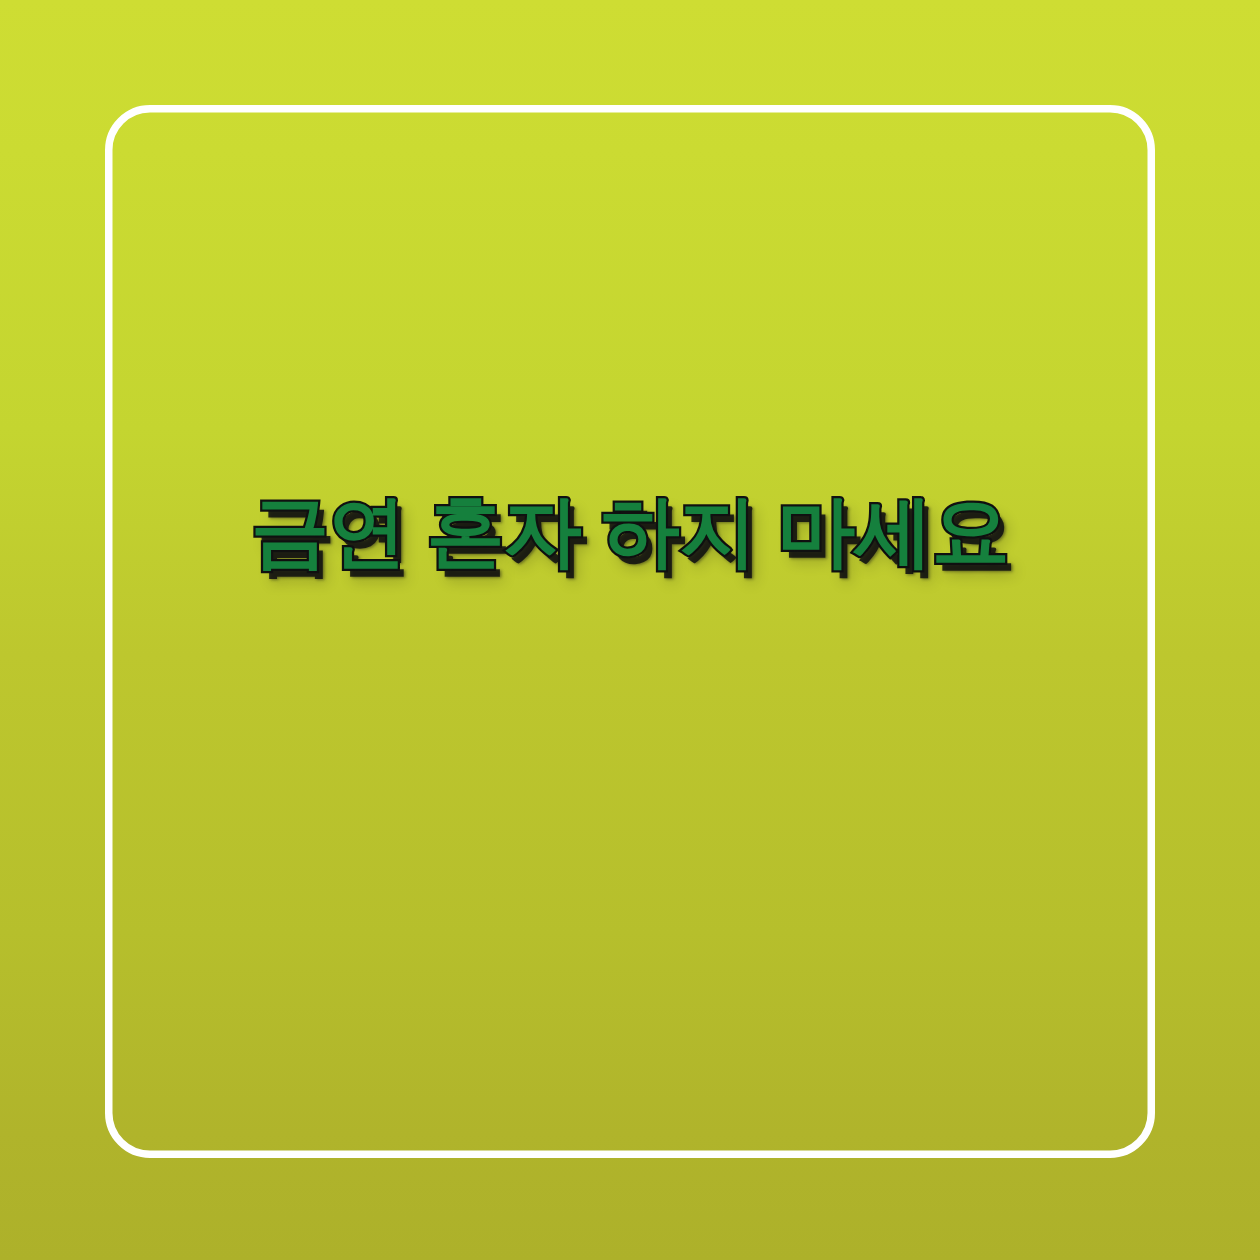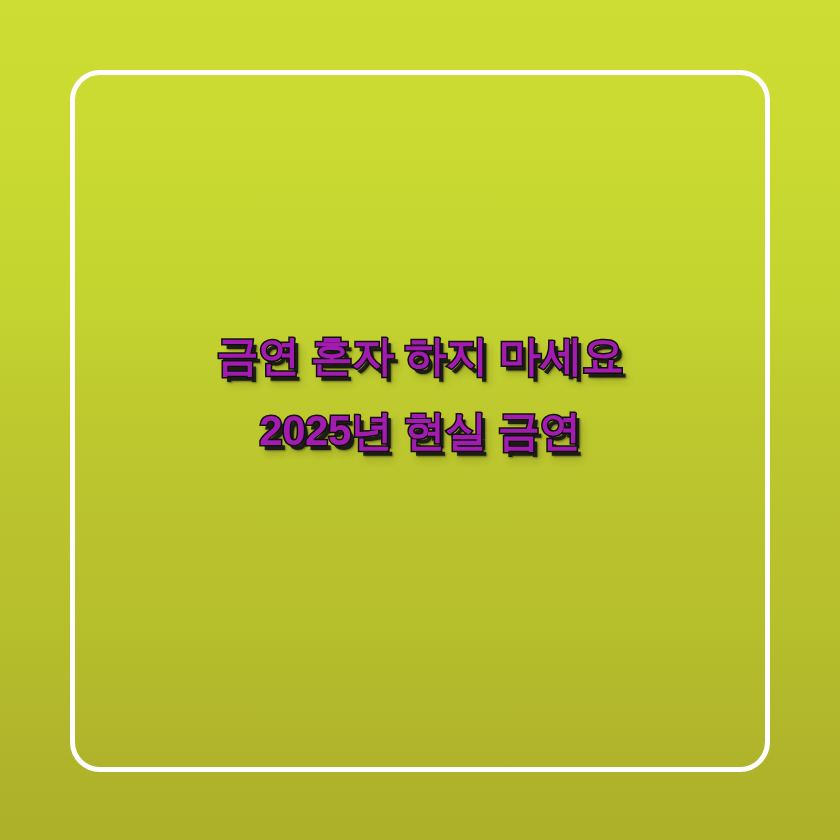--- a/index.html
+++ b/index.html
@@ -59,27 +59,27 @@
     justify-content: center;
     gap: 0px;
   }
 
   .title-line {
     display: block;
     width: 100%;
     text-align: center;
     font-family: "Liberation Sans", "DejaVu Sans", sans-serif;
     font-weight: 700;
-    font-size: 42px;
+    font-size: 52px;
     line-height: 75px;
     letter-spacing: -0.5px;
     white-space: nowrap;
 
     
-    color: #a21caf;
+    color: #15803d;
 
     
     -webkit-text-stroke: 3px #111111;
     paint-order: stroke fill;
     text-shadow:
        4px 5px 0px rgba(17,17,17,0.88),
        5px 6px 2px rgba(17,17,17,0.45),
        6px 8px 9px rgba(0,0,0,0.22);
   }
 
@@ -89,16 +89,15 @@
 <body>
 
 <div class="thumbnail-card">
 
   <div class="background-gradient"></div>
 
   <div class="inset-frame"></div>
 
   <div class="title-block">
     <span class="title-line">금연 혼자 하지 마세요</span>
-    <span class="title-line">2025년 현실 금연</span>
   </div>
 
 </div>
 
 </body></html>

